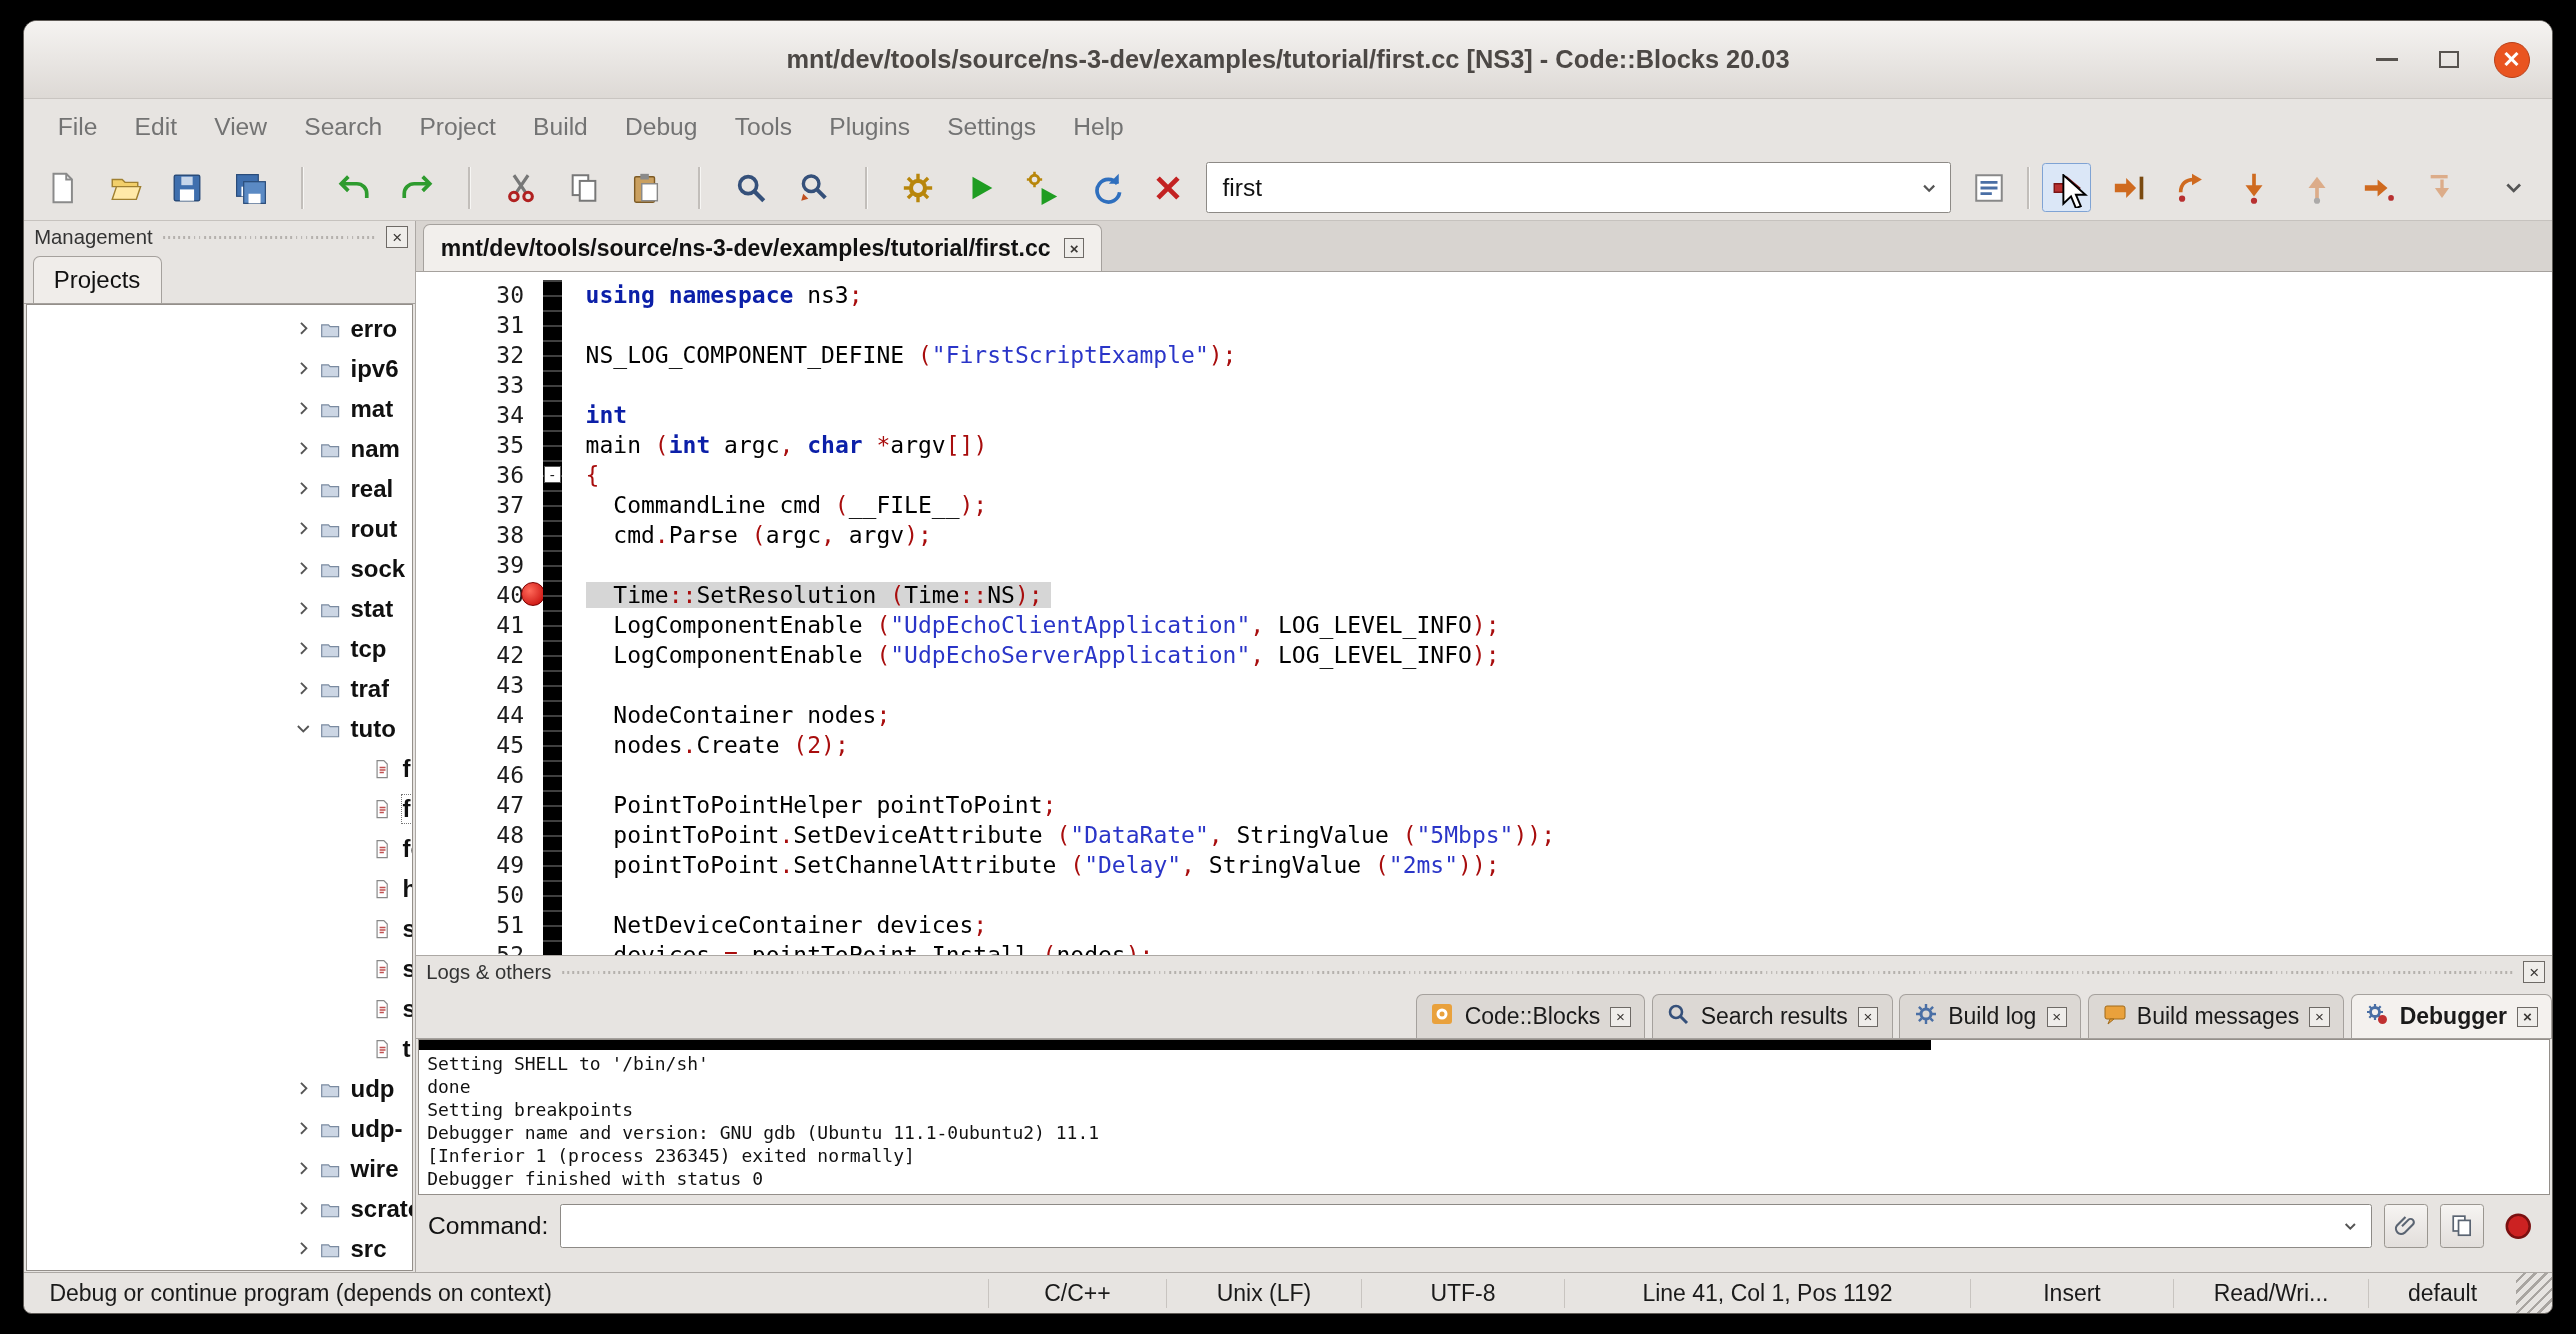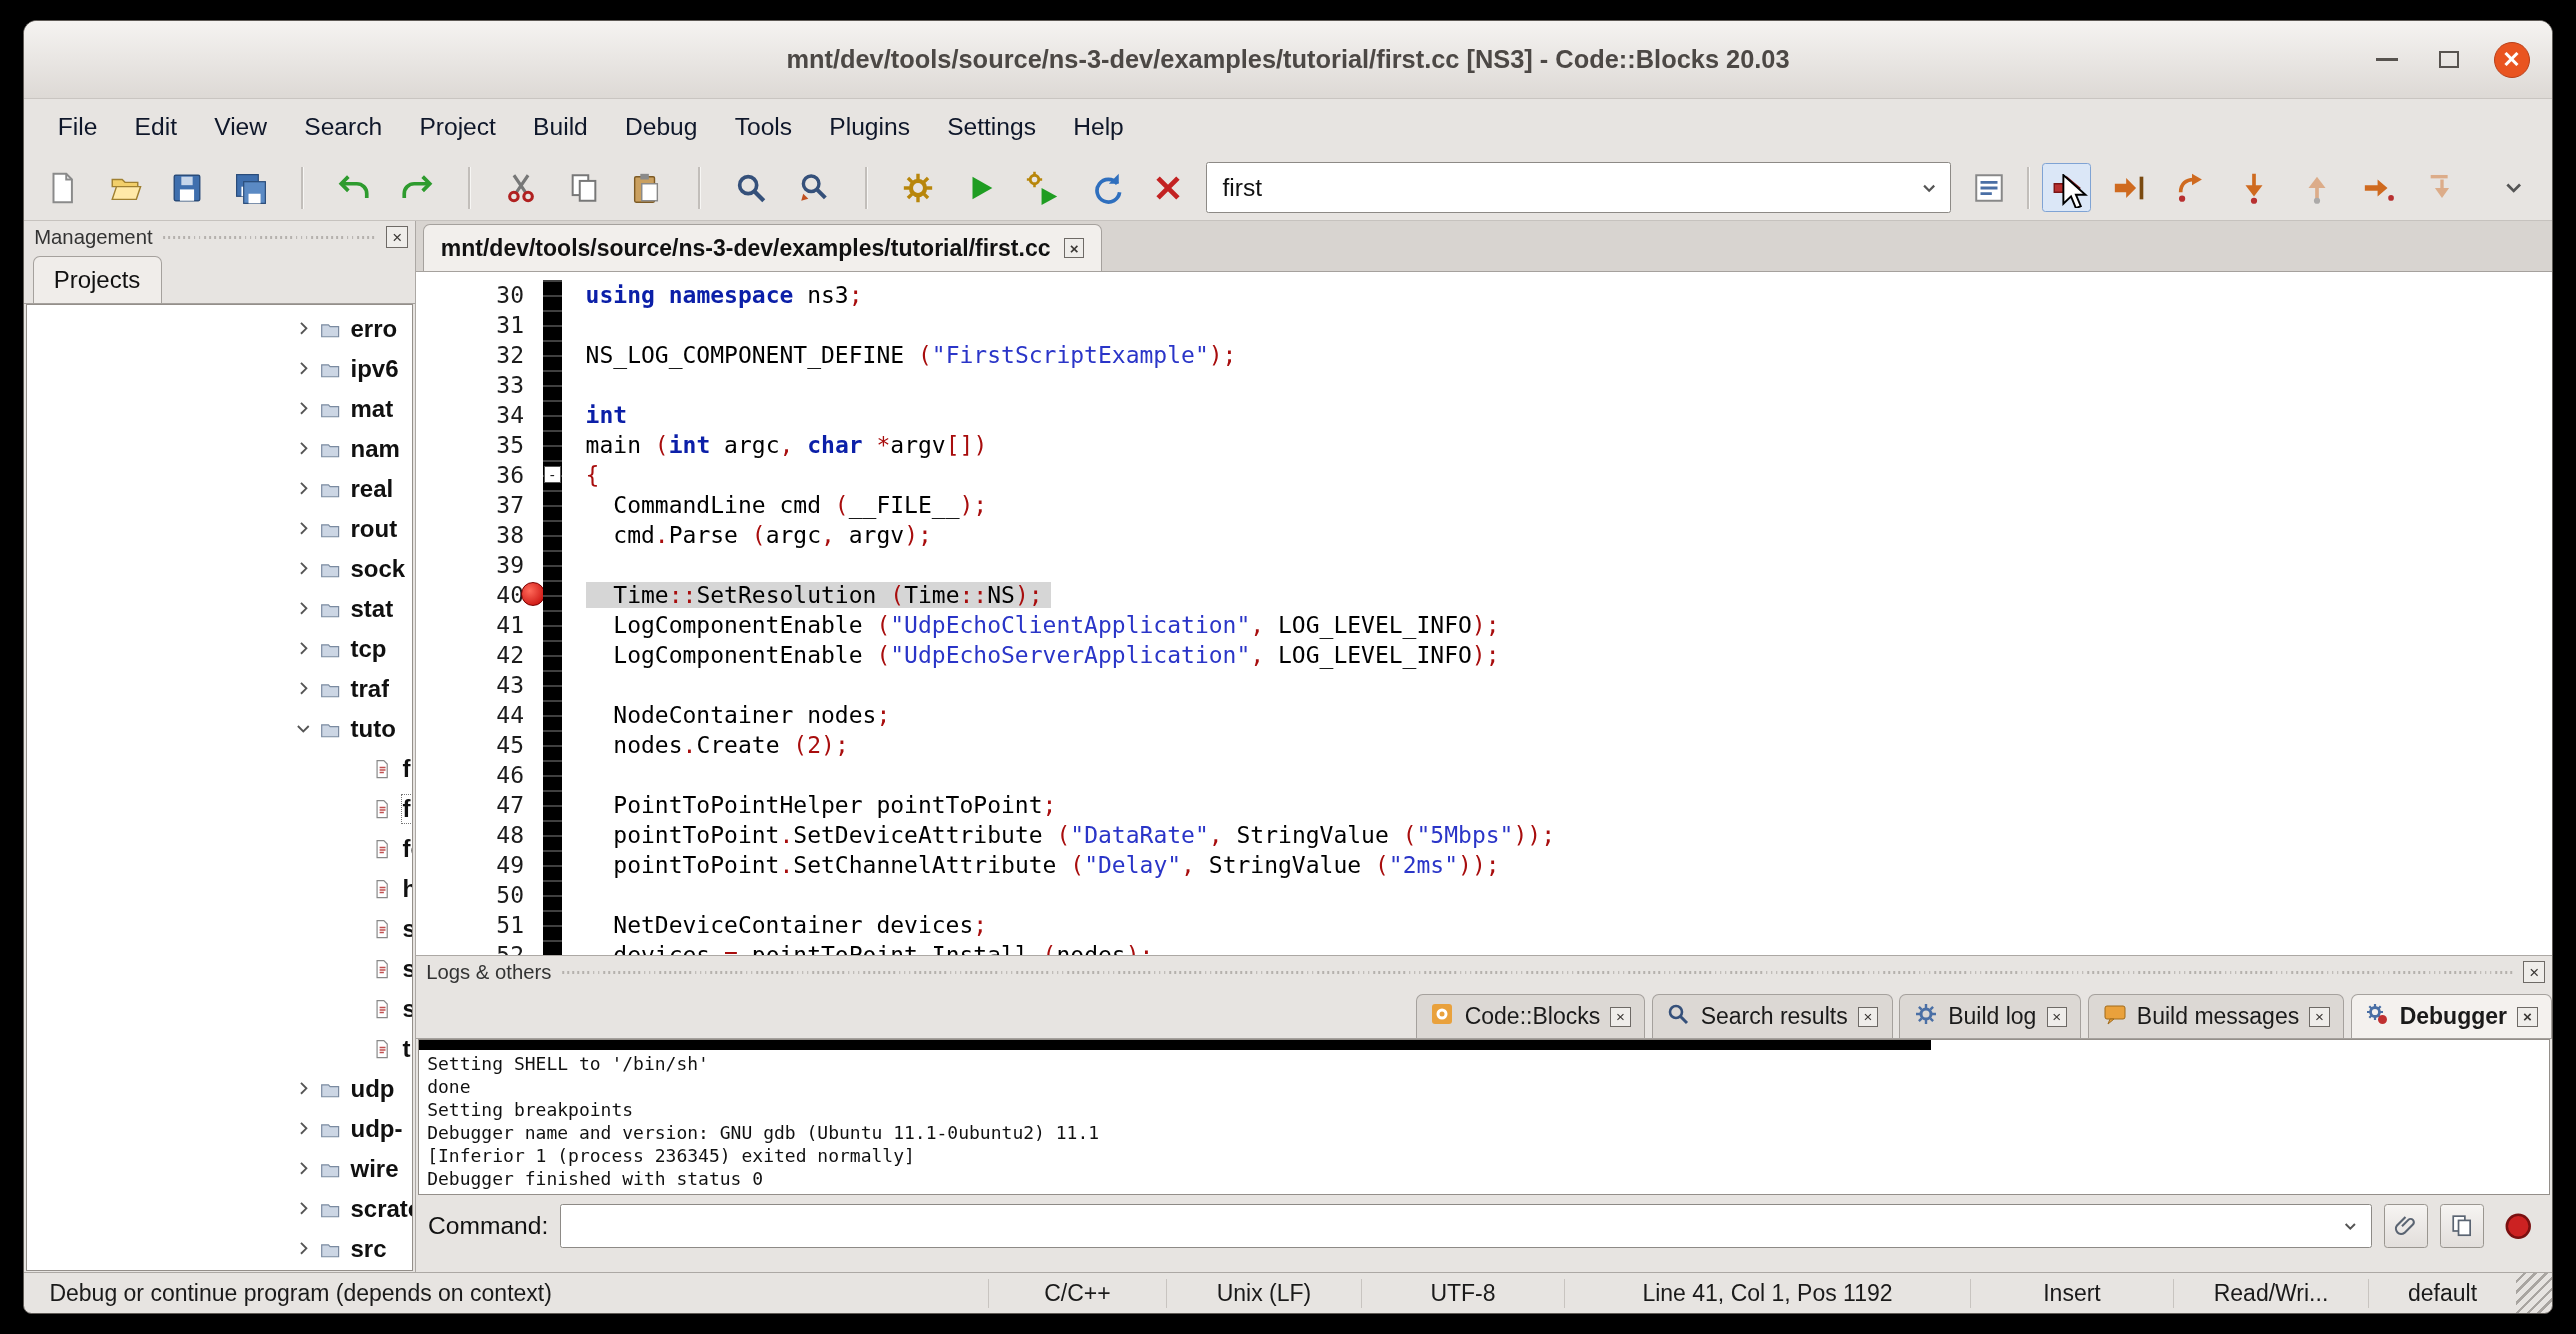--- a/index.html
+++ b/index.html
@@ -17,21 +17,21 @@
   .title-text{font-size:25.4px;font-weight:bold;color:#4c4845;}
   .win-controls{position:absolute;right:22px;top:0;height:100%;display:flex;align-items:center;gap:25.4px;}
   .wbtn{width:37px;height:37px;border:none;background:transparent;display:flex;align-items:center;justify-content:center;padding:0;cursor:default;}
   .min-glyph{width:22px;height:3.4px;background:#57534f;}
   .max-glyph{width:20.3px;height:17px;border:2.5px solid #57534f;}
   .close-glyph{width:36px;height:36px;border-radius:50%;background:#e95420;border:0.8px solid #b8401a;
     color:#fff;font-size:22px;font-weight:bold;display:flex;align-items:center;justify-content:center;line-height:1;}
 
   
   .menubar{height:56px;flex:0 0 auto;display:flex;align-items:center;padding-left:15.2px;}
-  .mitem{font-size:24.6px;color:#0f172a;padding:0 18.6px;}
+  .mitem{font-size:24.6px;color:#737373;padding:0 18.6px;}
 
   
   .toolbar{height:66px;flex:0 0 auto;display:flex;align-items:center;padding:0 13.5px;
     border-bottom:0.8px solid #c6c2be;gap:0;}
   .tgroup{display:flex;align-items:center;gap:13.5px;}
   .tbtn{width:49px;height:49px;border:0.8px solid transparent;background:transparent;border-radius:3.4px;
     display:flex;align-items:center;justify-content:center;padding:0;position:relative;}
   .tbtn.hover{background:#dbe7f7;border-color:#7fa3d4;}
   .tbtn.dis{opacity:.45;}
   .tsep{width:1.7px;height:42px;background:#c2beba;box-shadow:0.8px 0 0 #fbfaf9;margin:0 13.5px;flex:0 0 auto;}

